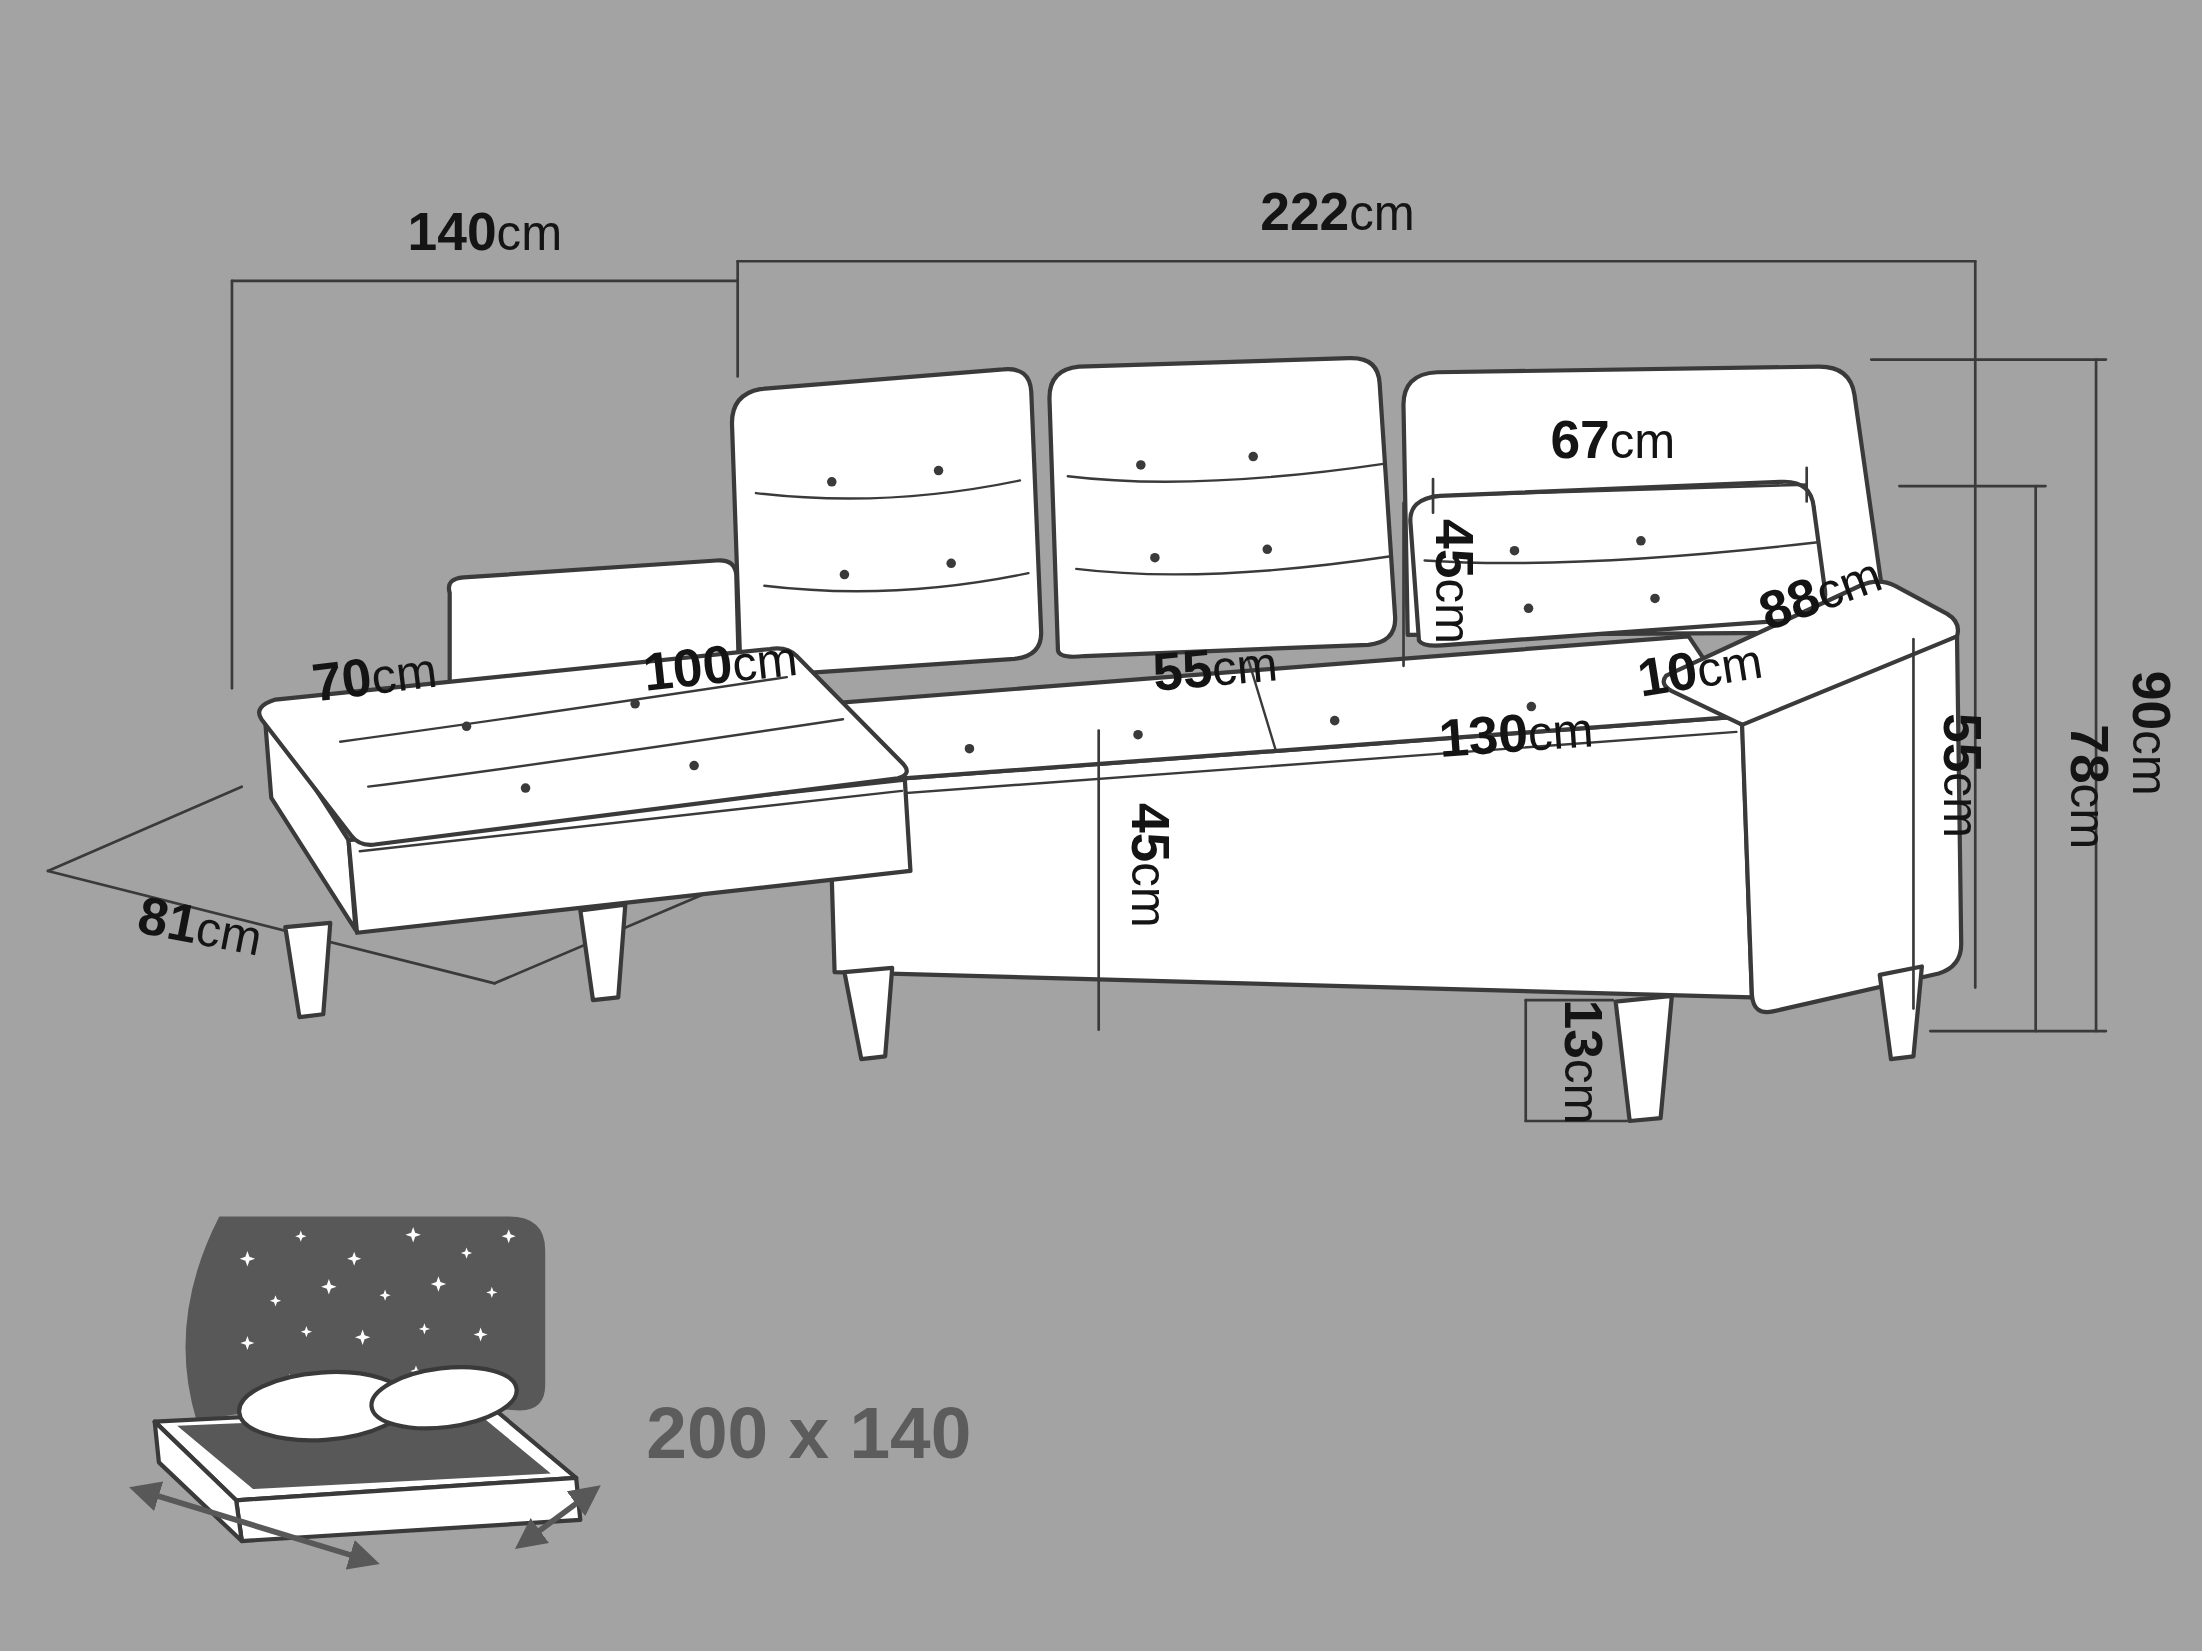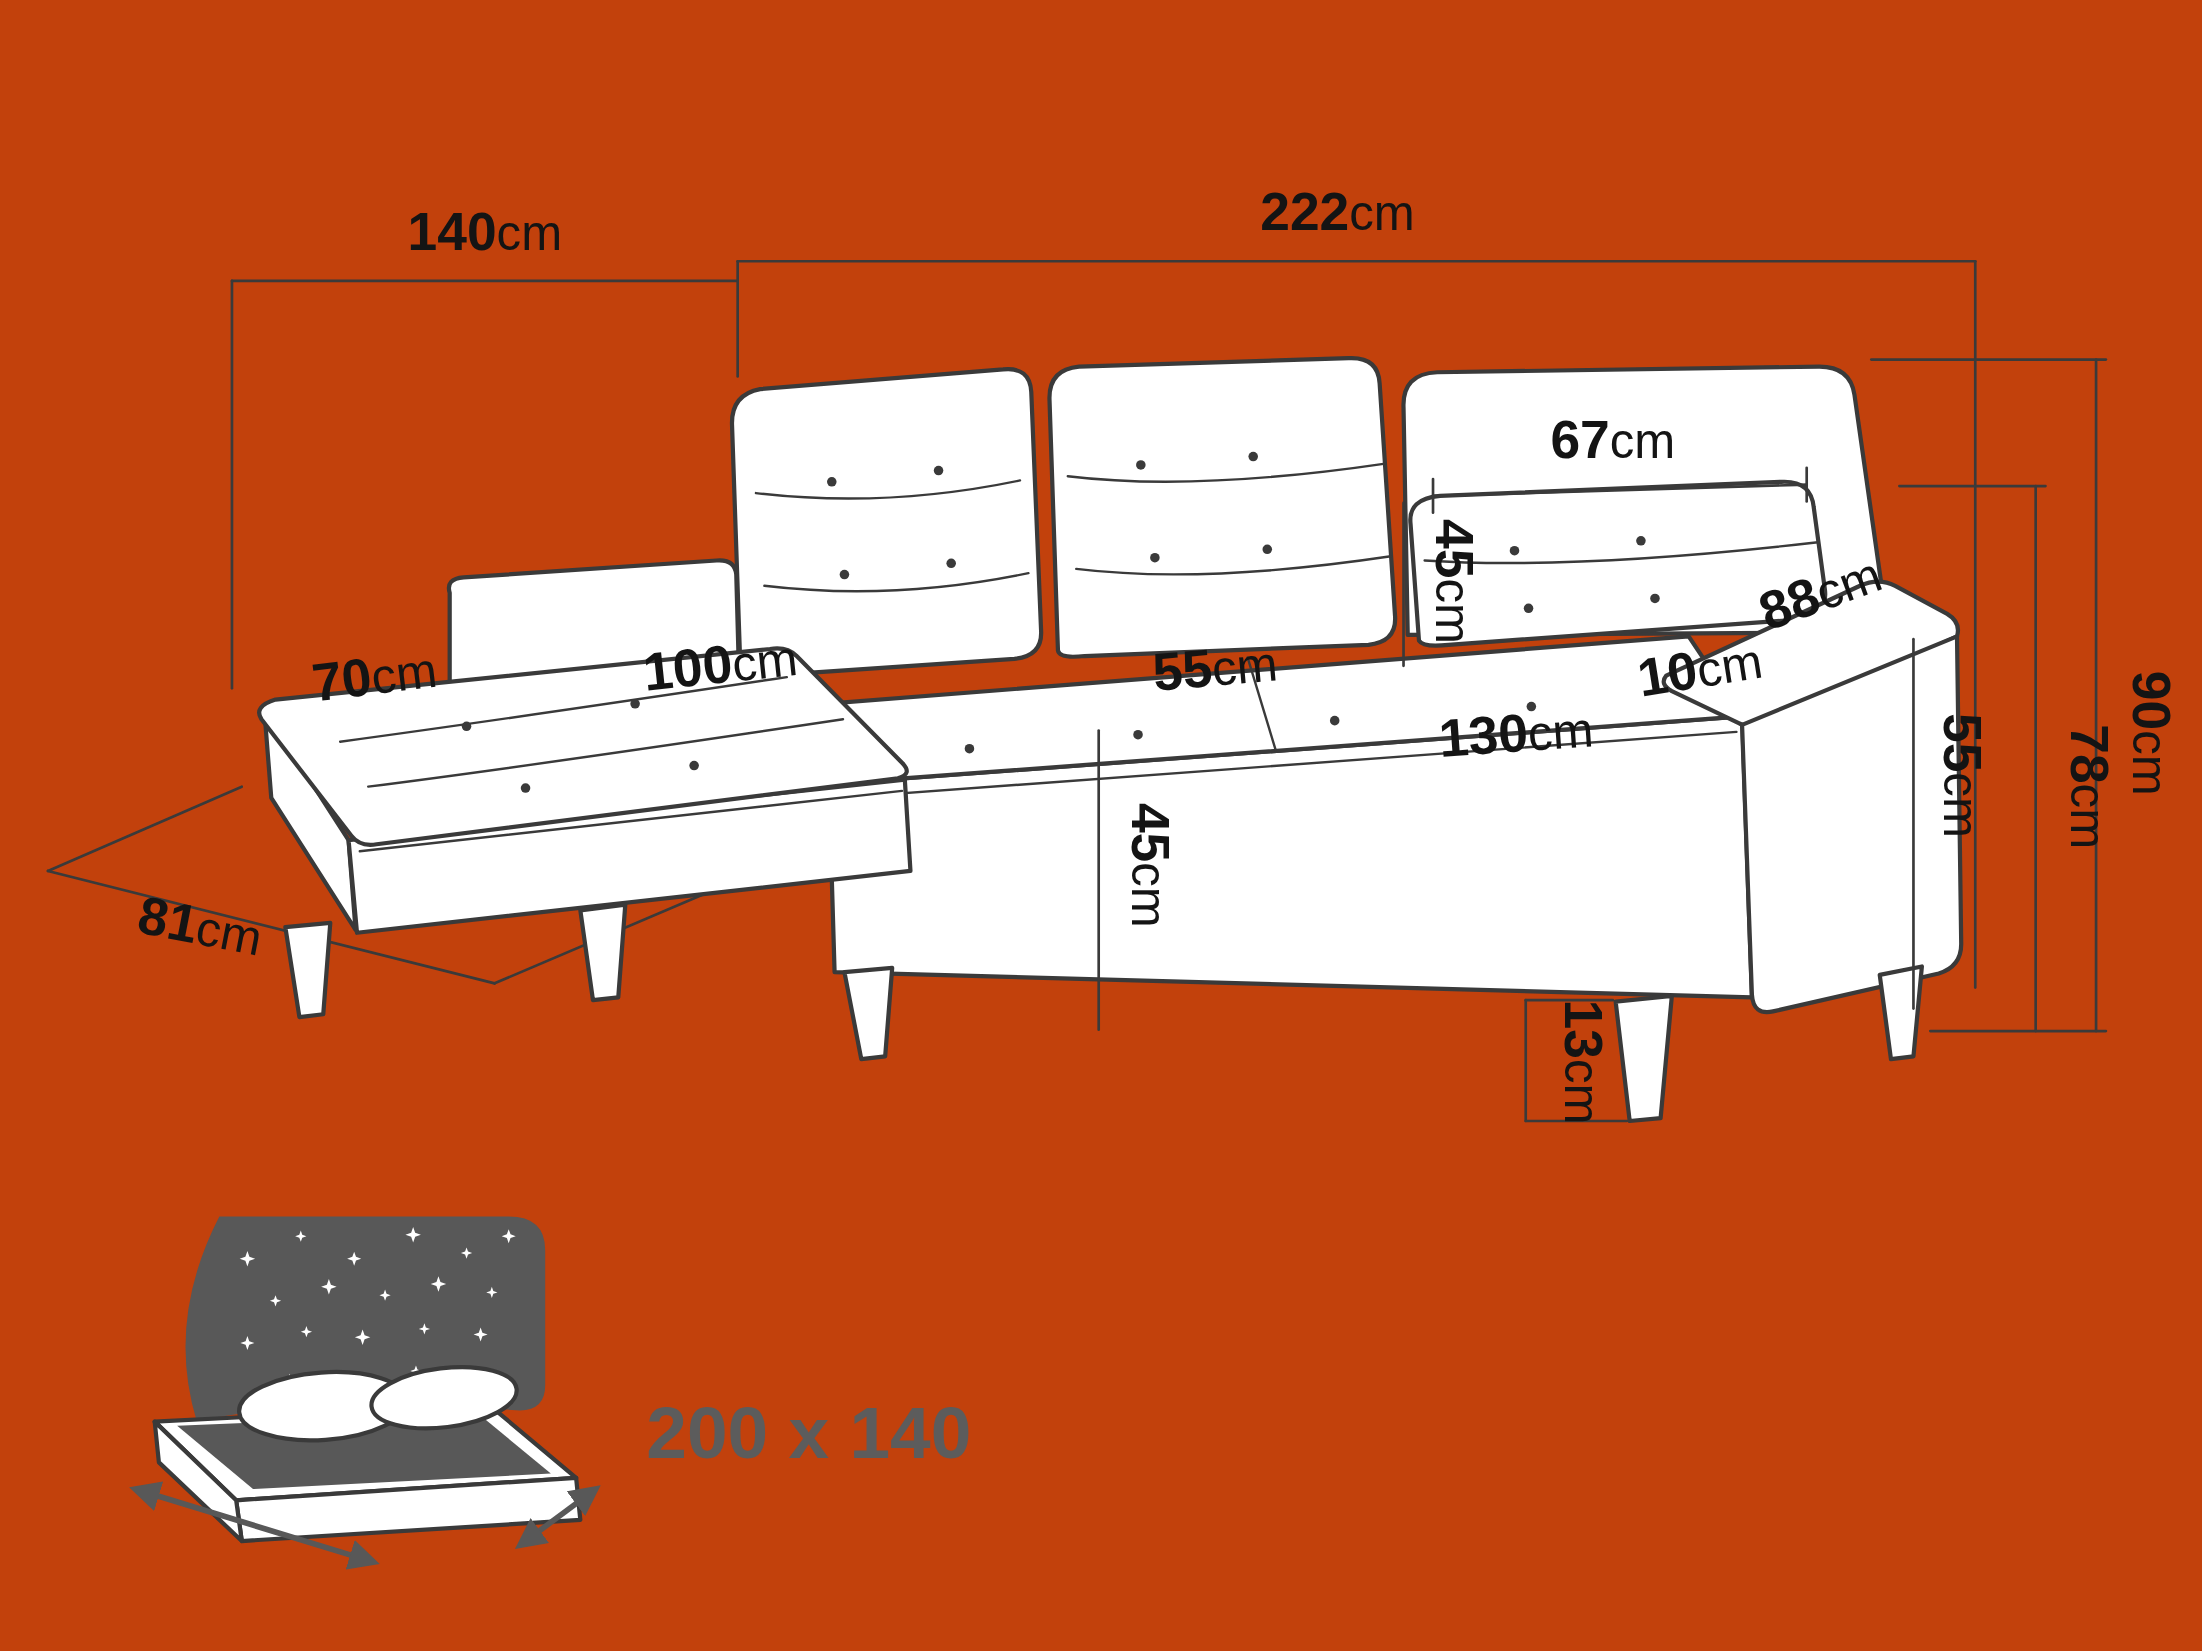--- a/index.html
+++ b/index.html
@@ -1,16 +1,16 @@
 <!DOCTYPE html>
 <html style="font-size:13.8px"><head>
 <meta charset="utf-8">
 <style>
   html,body{margin:0;padding:0;background:#ffffff;}
-  .page{width:2203px;height:1652px;background:#c2410c;overflow:hidden;}
+  .page{width:2203px;height:1652px;background:#a3a3a3;overflow:hidden;}
   svg{display:block;}
   .outline{fill:#ffffff;stroke:#3a3a3a;stroke-width:3;stroke-linejoin:round;stroke-linecap:round;}
   .crease{fill:none;stroke:#3a3a3a;stroke-width:1.7;stroke-linecap:round;}
   .dimline{fill:none;stroke:#3a3a3a;stroke-width:1.9;stroke-linecap:round;}
   .btn{fill:#3a3a3a;stroke:none;}
   .dimtext{font:700 38px "Liberation Sans",sans-serif;fill:#141414;text-anchor:middle;}
   .dimtext .unit{font-weight:400;font-size:35px;}
   .bigsize{font:700 52px "Liberation Sans",sans-serif;fill:#5c5c5c;text-anchor:start;}
   .ink{fill:#585858;stroke:none;}
   .arrow{stroke:#585858;stroke-width:4;fill:none;}

